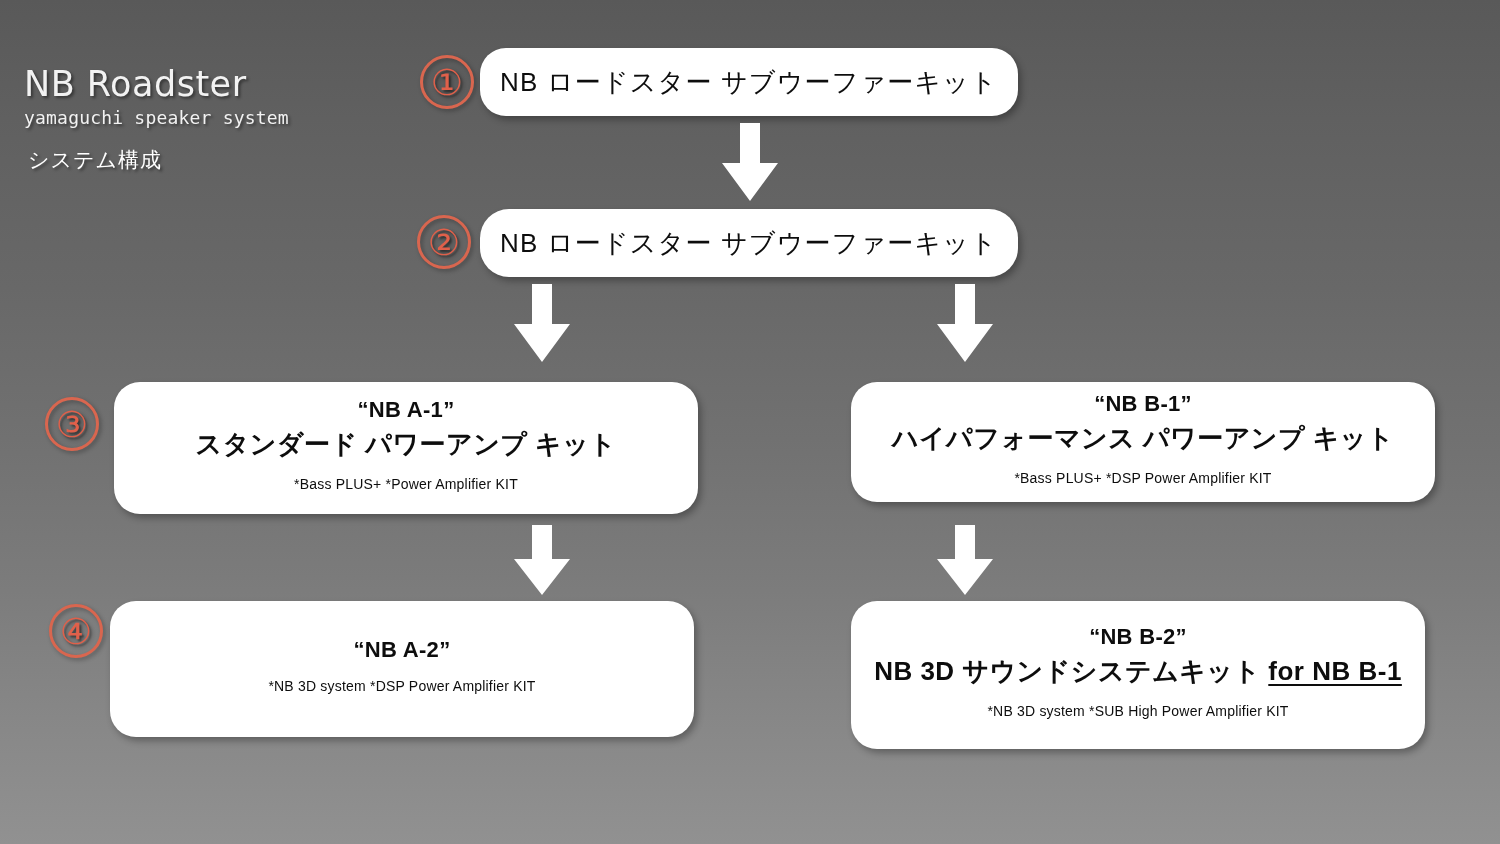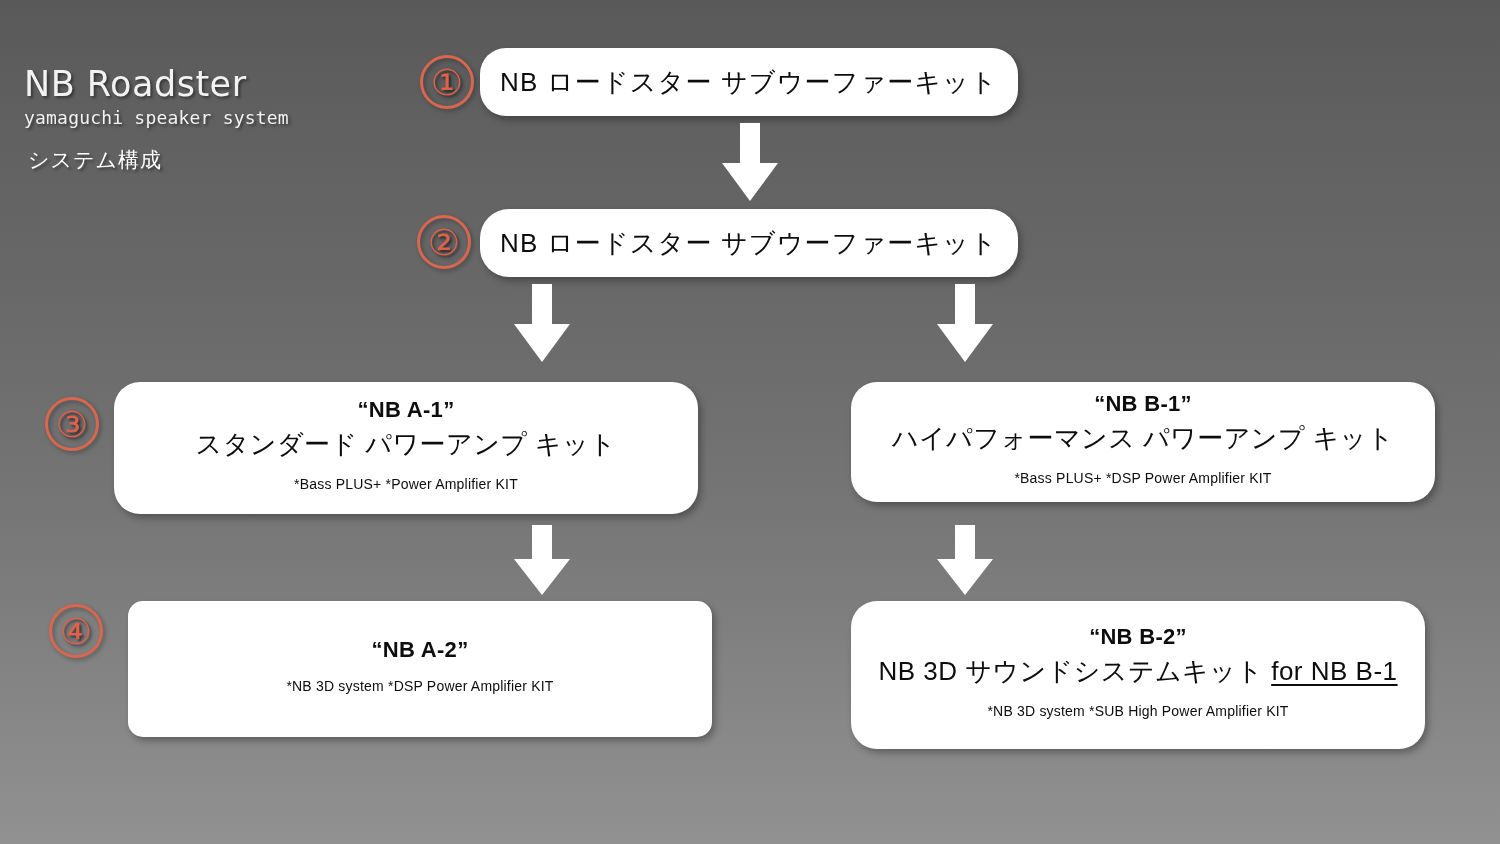--- a/index.html
+++ b/index.html
@@ -95,21 +95,21 @@
     padding: 4px 14px;
   }
   .node-code {
     font-size: 22px;
     font-weight: bold;
     line-height: 30px;
     letter-spacing: 0.3px;
   }
   .node-title {
     font-size: 26px;
-    font-weight: normal;
+    font-weight: bold;
     line-height: 38px;
     letter-spacing: 0.5px;
     white-space: nowrap;
   }
   .node-title .uline {
     text-decoration: underline;
     text-underline-offset: 4px;
   }
   .node-note {
     font-size: 14px;
@@ -193,21 +193,21 @@
       <polygon points="18,0 38,0 38,34 56,34 28,70 0,34 18,34" fill="#ffffff"></polygon>
     </svg>
   </div>
 
   <div class="arrow" style="left:937px; top:525px;">
     <svg width="56" height="70" viewBox="0 0 56 70" aria-hidden="true">
       <polygon points="18,0 38,0 38,34 56,34 28,70 0,34 18,34" fill="#ffffff"></polygon>
     </svg>
   </div>
 
-  <div class="node" style="left:128px; top:601px; width:584px; height:136px;border-radius:15px;">
+  <div class="node" style="left:110px; top:601px; width:584px; height:136px;">
     <div class="node-code">“NB A-2”</div>
     <div class="node-note">*NB 3D system    *DSP Power Amplifier KIT</div>
   </div>
 
   <div class="node" style="left:851px; top:601px; width:574px; height:148px;">
     <div class="node-code">“NB B-2”</div>
     <div class="node-title"><span>NB 3D サウンドシステムキット </span><span class="uline">for NB B-1</span></div>
     <div class="node-note">*NB 3D system    *SUB High Power Amplifier KIT</div>
   </div>
 

